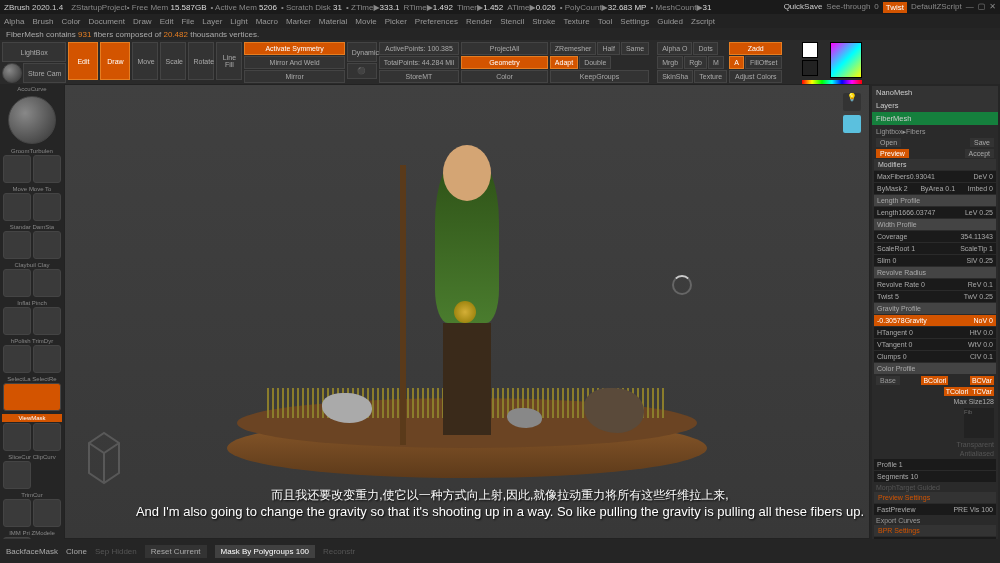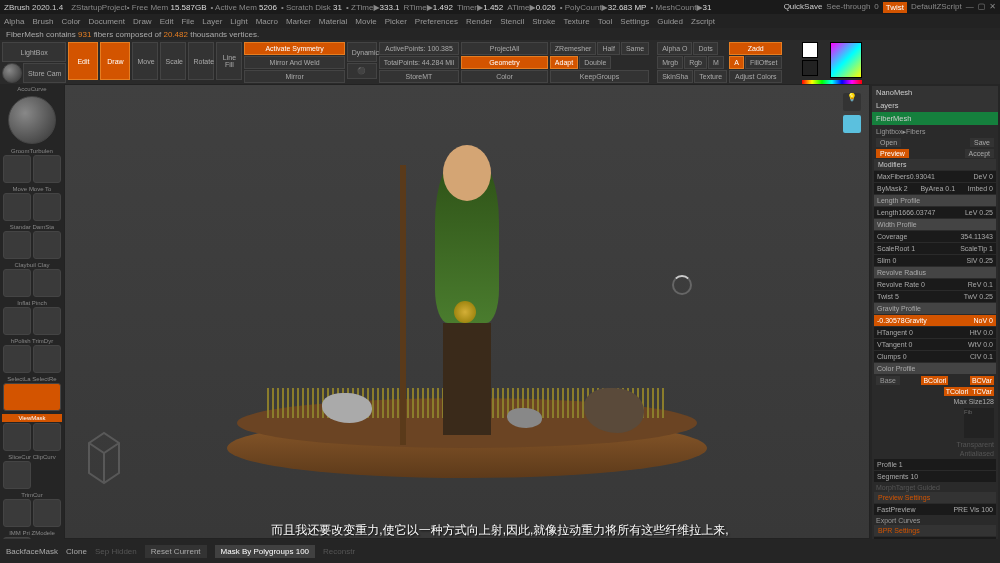--- a/index.html
+++ b/index.html
@@ -58,21 +58,21 @@
 .slider-row { position: relative; height: 11px; background: #1a1a1a; margin: 1px 0; padding: 0 3px; display: flex; justify-content: space-between; align-items: center; }
 .slider-row.highlight { background: #d35400; color: #fff; }
 .btn-small { background: #d35400; color: #fff; padding: 1px 4px; font-size: 7px; cursor: pointer; border: none; }
 .btn-dark { background: #333; color: #aaa; padding: 1px 4px; font-size: 7px; cursor: pointer; border: none; }
 .color-picker { position: absolute; top: 42px; right: 138px; width: 60px; height: 48px; }
 .color-main { width: 40px; height: 36px; background: linear-gradient(135deg, #f0f, #0ff, #ff0); border: 1px solid #000; }
 .color-swatch { width: 16px; height: 16px; background: #fff; border: 1px solid #000; display: inline-block; }
 .color-swatch.dark { background: #222; }
 
 .bottom-bar { height: 24px; background: #252525; display: flex; align-items: center; padding: 0 6px; gap: 8px; font-size: 8px; }
-.subtitle { position: absolute; bottom: 20px; left: 0; right: 0; text-align: center; padding: 4px; font-size: 13px; color: #fff; text-shadow: 1px 1px 2px #000; pointer-events: none; }
+.subtitle { position: absolute; bottom: 40px; left: 0; right: 0; text-align: center; padding: 4px; font-size: 13px; color: #fff; text-shadow: 1px 1px 2px #000; pointer-events: none; }
 .subtitle .cn { display: block; font-size: 12px; }
 .right-panel::-webkit-scrollbar { width: 4px; }
 .right-panel::-webkit-scrollbar-thumb { background: #555; }
 
 .icon-cube { width: 50px; height: 60px; position: absolute; bottom: 50px; left: 14px; opacity: 0.4; }
 .icon-cube svg { width: 100%; height: 100%; }
 </style>
 </head>
 <body>
 
@@ -404,13 +404,14 @@
   <span>BackfaceMask</span>
   <span>Clone</span>
   <span style="color:#555">Sep Hidden</span>
   <span style="background:#333;padding:2px 6px">Reset Current</span>
   <span style="background:#404040;color:#fff;padding:2px 6px">Mask By Polygroups 100</span>
   <span style="color:#555">Reconstr</span>
 </div>
 
 <div class="subtitle">
   <span class="cn">而且我还要改变重力,使它以一种方式向上射,因此,就像拉动重力将所有这些纤维拉上来,</span>
+  <span>And I'm also going to change the gravity so that it's shooting up in a way. So like pulling the gravity is pulling all these fibers up.</span>
 </div>
 
 </body></html>

